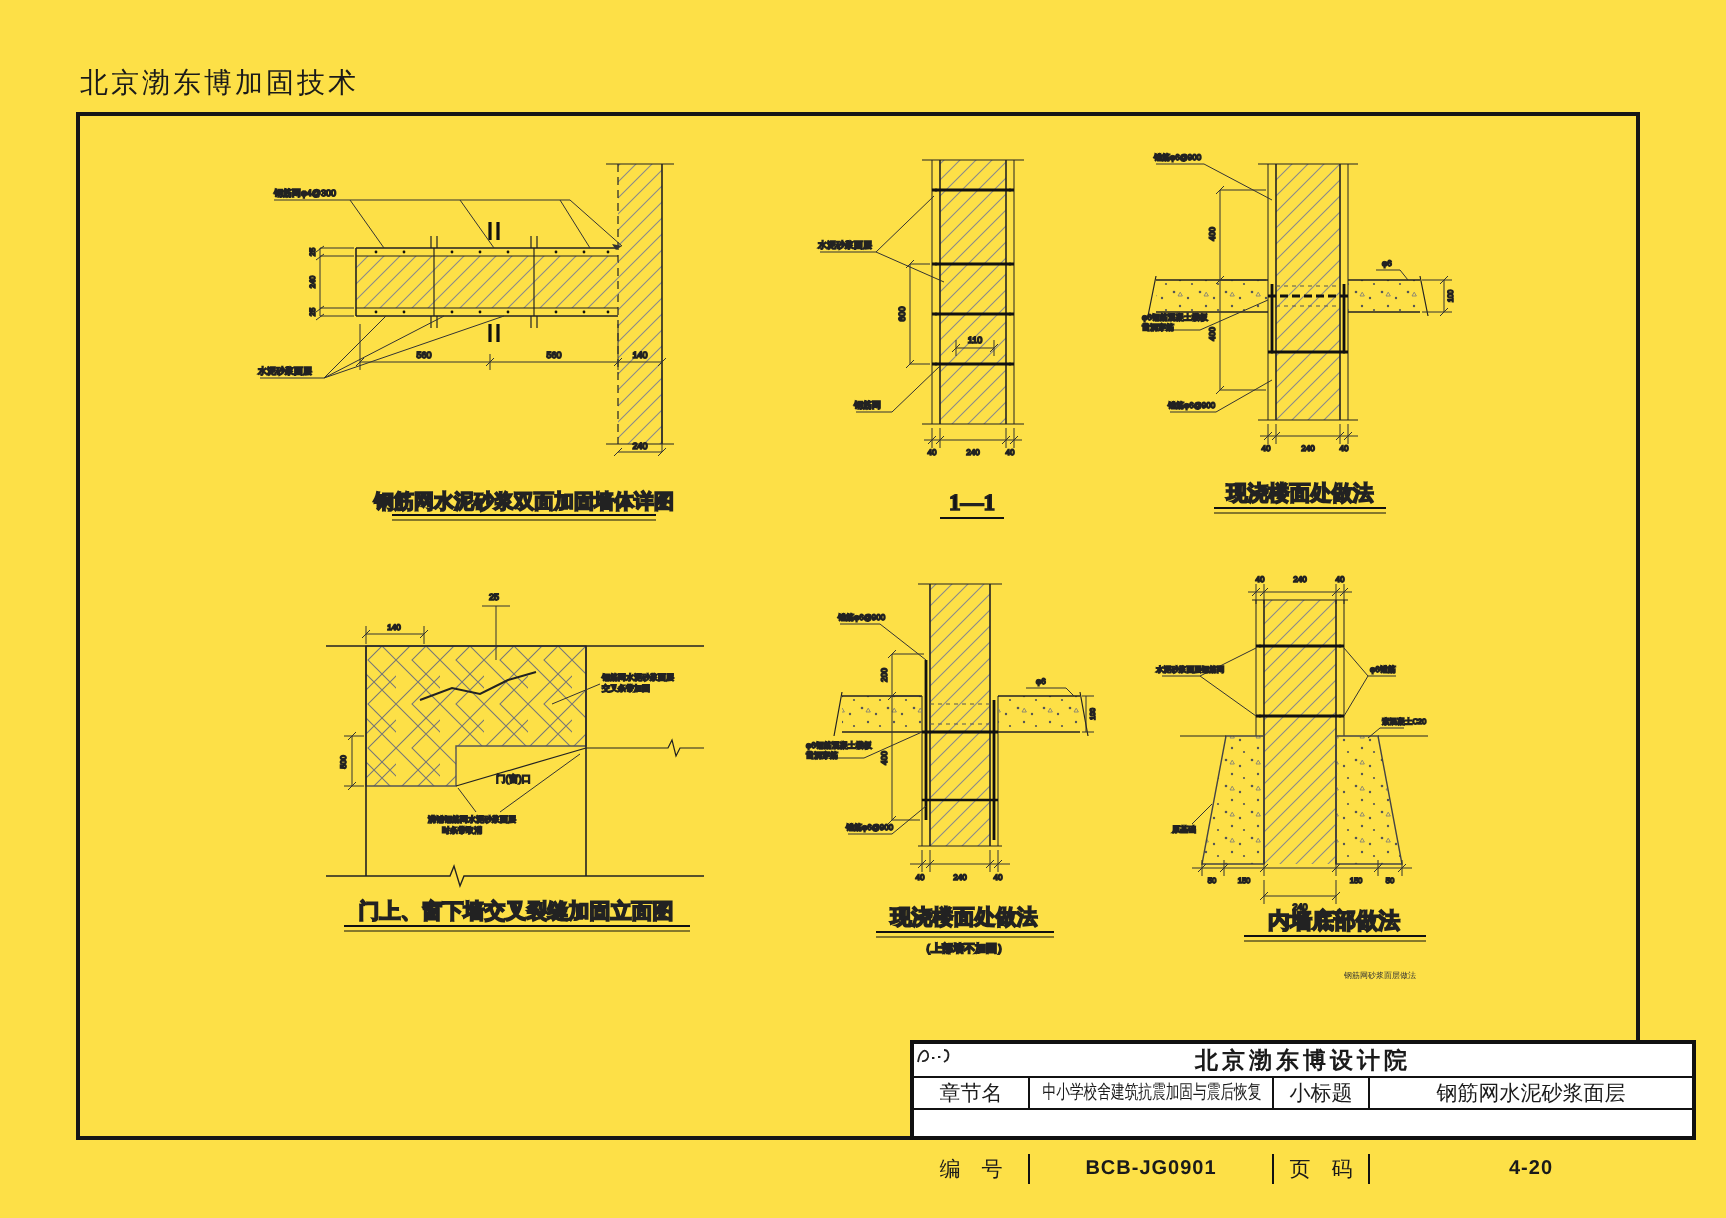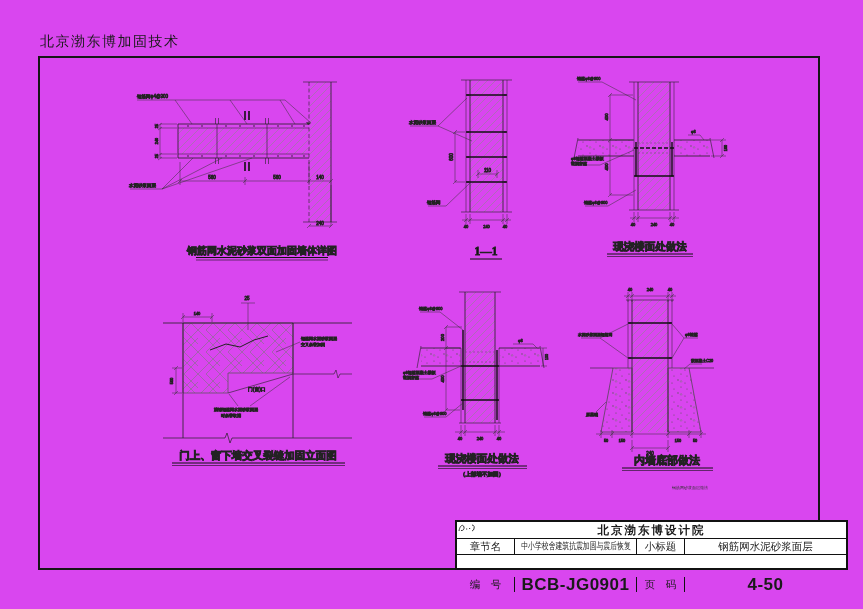--- a/index.html
+++ b/index.html
@@ -1,35 +1,35 @@
 <!DOCTYPE html>
 <html><head>
 <meta charset="utf-8">
 <style>
   html,body{margin:0;padding:0;background:#fff;}
-  #page{position:relative;width:863px;height:609px;background:#d946ef;overflow:hidden;
+  #page{position:relative;width:863px;height:609px;background:#fde047;overflow:hidden;
         font-family:"Liberation Serif",serif;color:#1a1a1a;}
   #hdr{position:absolute;left:40px;top:33px;font-size:14px;letter-spacing:1.5px;color:#1a1a1a;}
   #frame{position:absolute;left:38px;top:56px;width:782px;height:514px;border:2px solid #161616;box-sizing:border-box;}
   svg{position:absolute;left:0;top:0;}
   svg text{font-family:"Liberation Sans",sans-serif;fill:#222;}
   .cap{font-family:"Liberation Serif",serif;font-weight:bold;fill:#111;}
   .tiny{fill:#333;}
   
   #tblock{position:absolute;left:455px;top:520px;width:393px;height:50px;border:2px solid #111;
           box-sizing:border-box;background:#fff;font-family:"Liberation Serif",serif;}
   .tb-row1{height:16px;border-bottom:1px solid #111;display:flex;align-items:center;justify-content:center;gap:5px;}
   .tb-co{font-size:11.5px;font-weight:bold;letter-spacing:2px;}
   .tb-grid{display:grid;grid-template-columns:58px 122px 48px 1fr;height:15px;border-bottom:1px solid #111;}
   .tb-grid:last-child{border-bottom:none;margin-top:22px;}
   .tb-cell{border-right:1px solid #111;display:flex;align-items:center;justify-content:center;
            font-size:10.5px;overflow:hidden;white-space:nowrap;}
   .tb-cell:last-child{border-right:none;}
   .squish{display:inline-block;transform:scaleX(.72);transform-origin:center;font-size:9.5px;}
-  .code{font-family:"Liberation Sans",sans-serif;font-weight:bold;font-size:17px;letter-spacing:.5px;}
+  .code{font-family:"Liberation Sans",sans-serif;font-weight:bold;font-size:10px;letter-spacing:.5px;}
 </style>
 </head>
 <body>
 
 <div id="page">
 
   <div id="hdr">北京渤东博加固技术</div>
   <div id="frame"></div>
 
   <svg width="863" height="609" viewBox="0 0 863 609">
@@ -497,17 +497,17 @@
       <div class="tb-cell">
           <span class="squish">中小学校舍建筑抗震加固与震后恢复</span>
         </div>
       <div class="tb-cell">小标题</div>
       <div class="tb-cell">钢筋网水泥砂浆面层</div>
     </div>
     <div class="tb-grid" style="border-bottom:none;">
       <div class="tb-cell">编　号</div>
       <div class="tb-cell code">BCB-JG0901</div>
       <div class="tb-cell">页　码</div>
-      <div class="tb-cell code">4-50</div>
+      <div class="tb-cell code">4-20</div>
     </div>
   </div>
 
 </div>
 
 </body></html>

